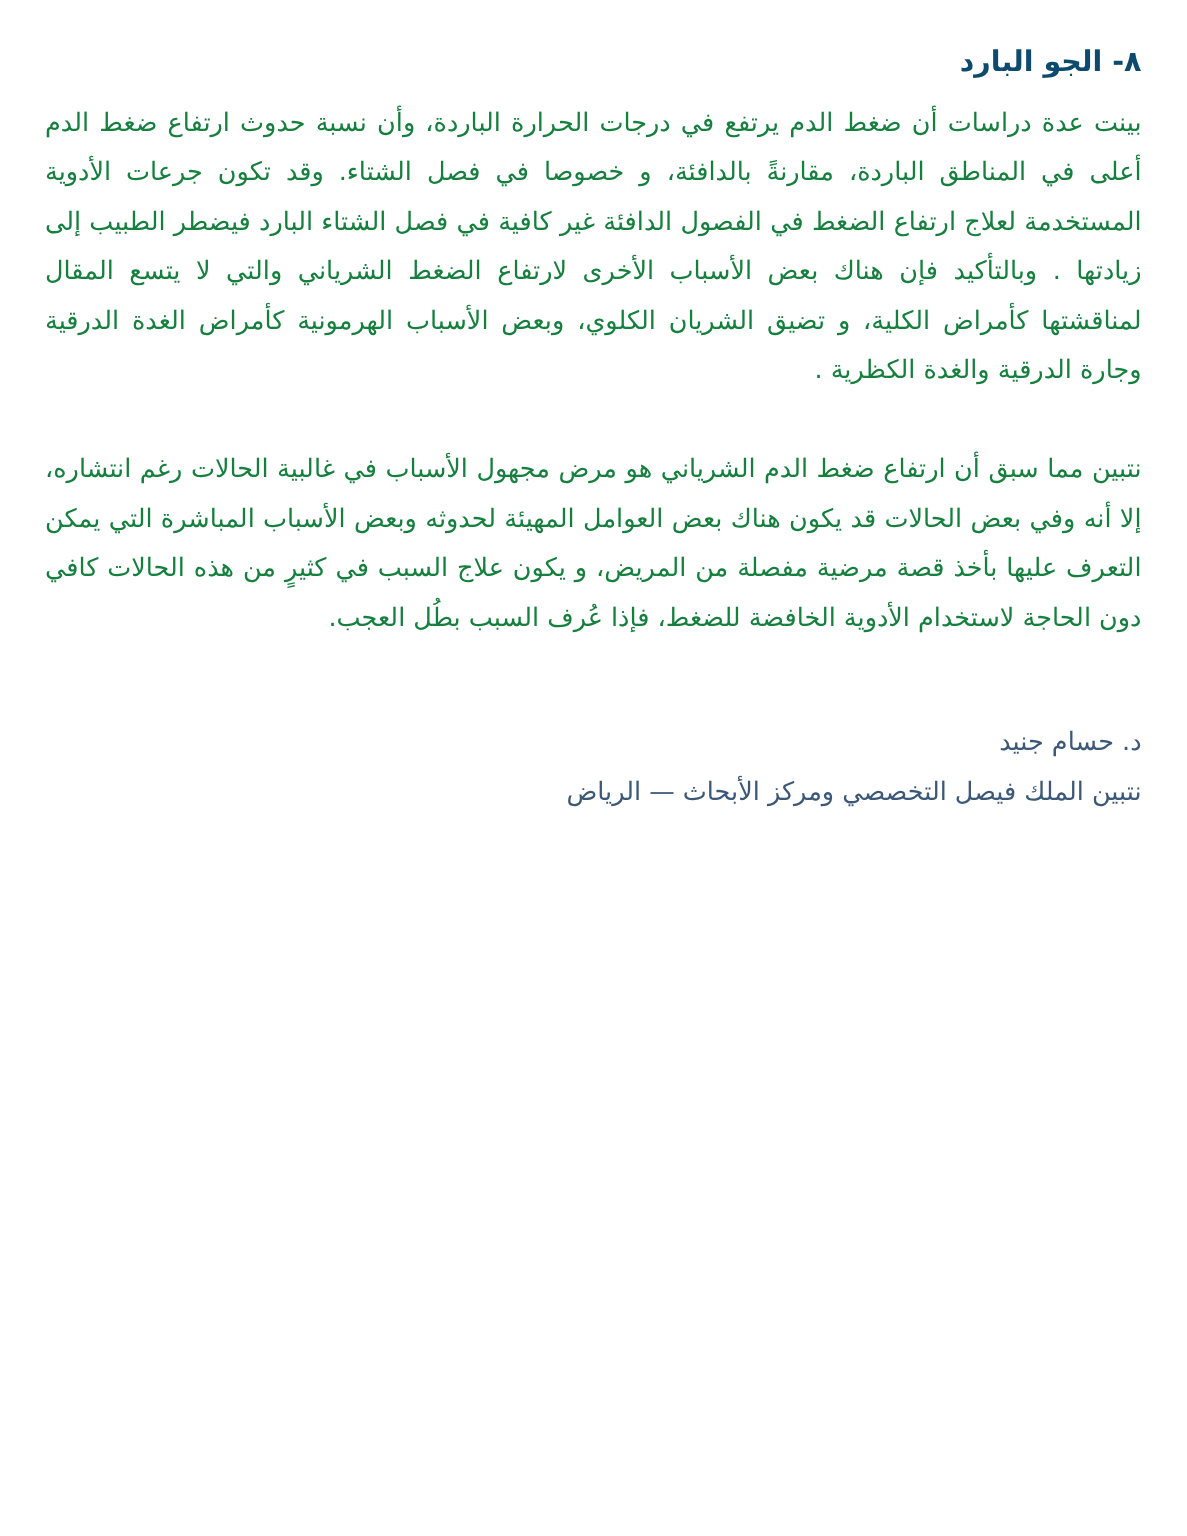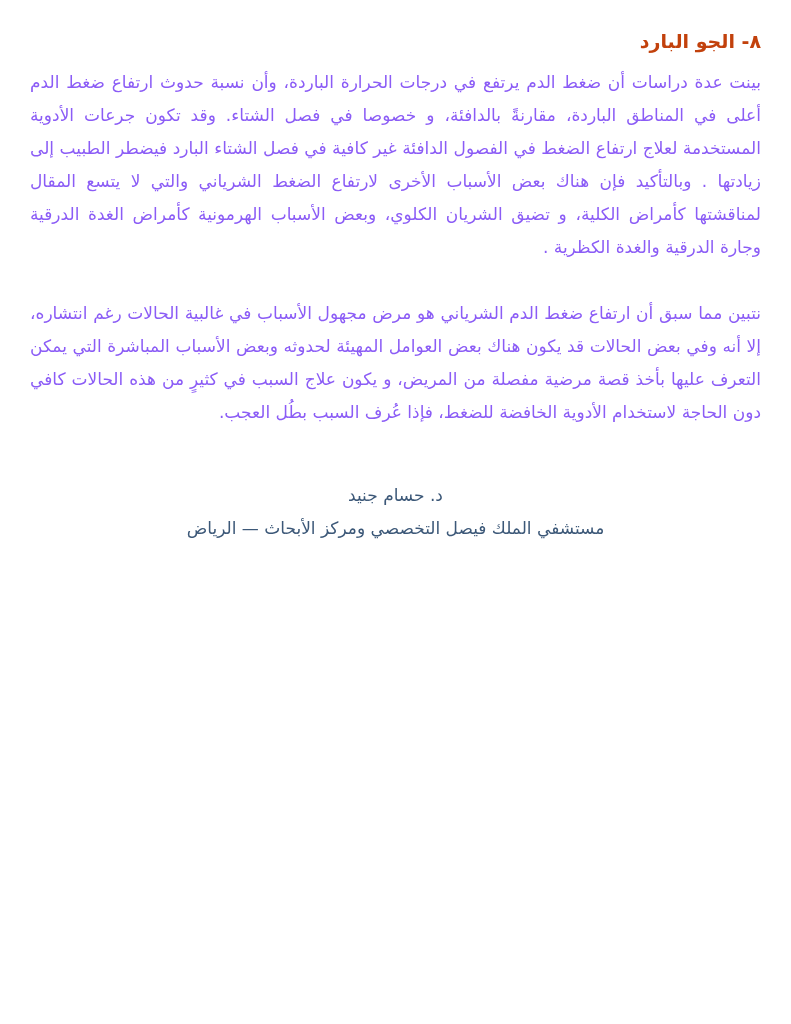--- a/index.html
+++ b/index.html
@@ -15,40 +15,40 @@
       width: 791px;
       height: 1024px;
       margin: 0 auto;
       background: #ffffff;
       box-sizing: border-box;
       padding: 26px 30px 0 30px;
       direction: rtl;
       overflow: hidden;
     }
     .doc-title {
-      color: #c2410c;
+      color: #0c4a6e;
       font-size: 19px;
       font-weight: bold;
       line-height: 30px;
       text-align: right;
       margin: 0 0 10px 0;
     }
     .doc-paragraph {
-      color: #8b5cf6;
+      color: #15803d;
       font-size: 17px;
       line-height: 33px;
       text-align: justify;
       text-justify: inter-word;
       margin: 0 0 33px 0;
       direction: rtl;
     }
     .signature-block {
       margin-top: 50px;
       direction: rtl;
-      text-align: center; 
+      text-align: right; 
     }
     .signature-line {
       color: #3c5878;
       font-size: 17px;
       line-height: 33px;
       white-space: nowrap;
     }
   </style>
 </head>
 <body>
@@ -56,16 +56,16 @@
 <div class="page">
 
   <h1 class="doc-title">٨- الجو البارد</h1>
 
   <p class="doc-paragraph">بينت عدة دراسات أن ضغط الدم يرتفع في درجات الحرارة الباردة، وأن نسبة حدوث ارتفاع ضغط الدم أعلى في المناطق الباردة، مقارنةً بالدافئة، و خصوصا في فصل الشتاء. وقد تكون جرعات الأدوية المستخدمة لعلاج ارتفاع الضغط في الفصول الدافئة غير كافية في فصل الشتاء البارد فيضطر الطبيب إلى زيادتها . وبالتأكيد فإن هناك بعض الأسباب الأخرى لارتفاع الضغط الشرياني والتي لا يتسع المقال لمناقشتها كأمراض الكلية، و تضيق الشريان الكلوي، وبعض الأسباب الهرمونية كأمراض الغدة الدرقية وجارة الدرقية والغدة الكظرية .</p>
 
   <p class="doc-paragraph">نتبين مما سبق أن ارتفاع ضغط الدم الشرياني هو مرض مجهول الأسباب في غالبية الحالات رغم انتشاره، إلا أنه وفي بعض الحالات قد يكون هناك بعض العوامل المهيئة لحدوثه وبعض الأسباب المباشرة التي يمكن التعرف عليها بأخذ قصة مرضية مفصلة من المريض، و يكون علاج السبب في كثيرٍ من هذه الحالات كافي دون الحاجة لاستخدام الأدوية الخافضة للضغط، فإذا عُرف السبب بطُل العجب.</p>
 
   <div class="signature-block">
     <div class="signature-line">د. حسام جنيد</div>
-    <div class="signature-line">مستشفي الملك فيصل التخصصي ومركز الأبحاث — الرياض</div>
+    <div class="signature-line">نتبين الملك فيصل التخصصي ومركز الأبحاث — الرياض</div>
   </div>
 
 </div>
 
 </body></html>

